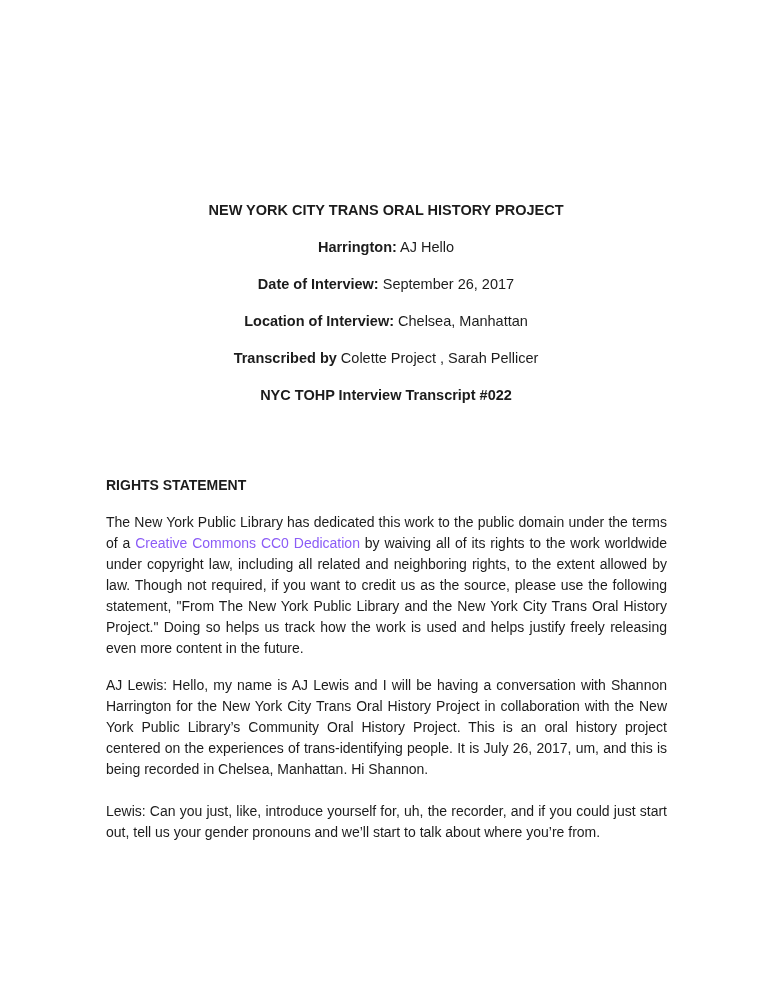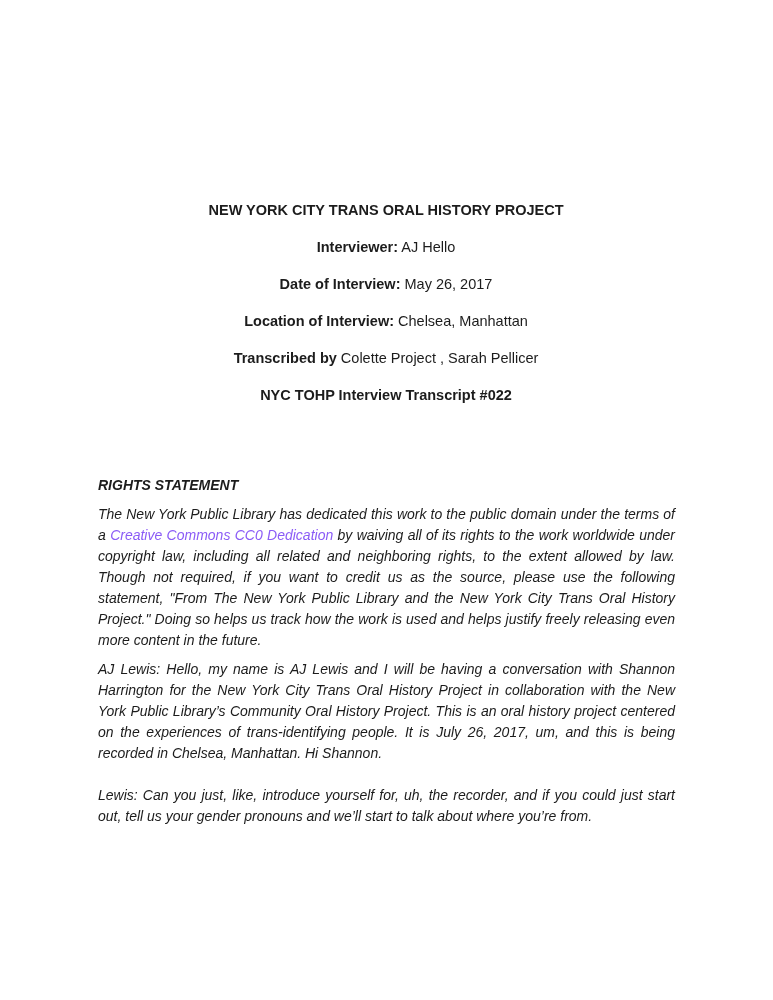--- a/index.html
+++ b/index.html
@@ -27,41 +27,40 @@
     line-height: 15px;
   }
   .b { font-weight: bold; }
   .body-block {
     margin: 72px 90px 0 90px;
     font-size: 14px;
     line-height: 21px;
     text-align: justify;
   }
   .body-block p {
-    margin: 8px;
-    font-style: italic;
+    margin: 16px;
   }
   .body-block p.gap-above {
     margin-top: 21px;
   }
   a.cc0-link {
     color: #8b5cf6;
     text-decoration: none;
     cursor: pointer;
   }
 </style>
 </head>
 <body>
 
 <div class="page">
 
   <div class="header-block">
     <p class="b">NEW YORK CITY TRANS ORAL HISTORY PROJECT</p>
-    <p><span class="b">Interviewer:</span><span> AJ Hello</span></p>
-    <p><span class="b">Date of Interview:</span><span> May 26, 2017</span></p>
+    <p><span class="b">Harrington:</span><span> AJ Hello</span></p>
+    <p><span class="b">Date of Interview:</span><span> September 26, 2017</span></p>
     <p><span class="b">Location of Interview:</span><span> Chelsea, Manhattan</span></p>
     <p><span class="b">Transcribed by</span><span> Colette Project , Sarah Pellicer</span></p>
     <p class="b">NYC TOHP Interview Transcript #022</p>
   </div>
 
   <div class="body-block">
     <p class="b">RIGHTS STATEMENT</p>
     <p><span>The New York Public Library has dedicated this work to the public domain under the terms of a </span><a class="cc0-link">Creative Commons CC0 Dedication</a><span> by waiving all of its rights to the work worldwide under copyright law, including all related and neighboring rights, to the extent allowed by law. Though not required, if you want to credit us as the source, please use the following statement, "From The New York Public Library and the New York City Trans Oral History Project." Doing so helps us track how the work is used and helps justify freely releasing even more content in the future.</span></p>
     <p>AJ Lewis: Hello, my name is AJ Lewis and I will be having a conversation with Shannon Harrington for the New York City Trans Oral History Project in collaboration with the New York Public Library’s Community Oral History Project. This is an oral history project centered on the experiences of trans-identifying people. It is July 26, 2017, um, and this is being recorded in Chelsea, Manhattan. Hi Shannon.</p>
     <p class="gap-above">Lewis: Can you just, like, introduce yourself for, uh, the recorder, and if you could just start out, tell us your gender pronouns and we’ll start to talk about where you’re from.</p>

